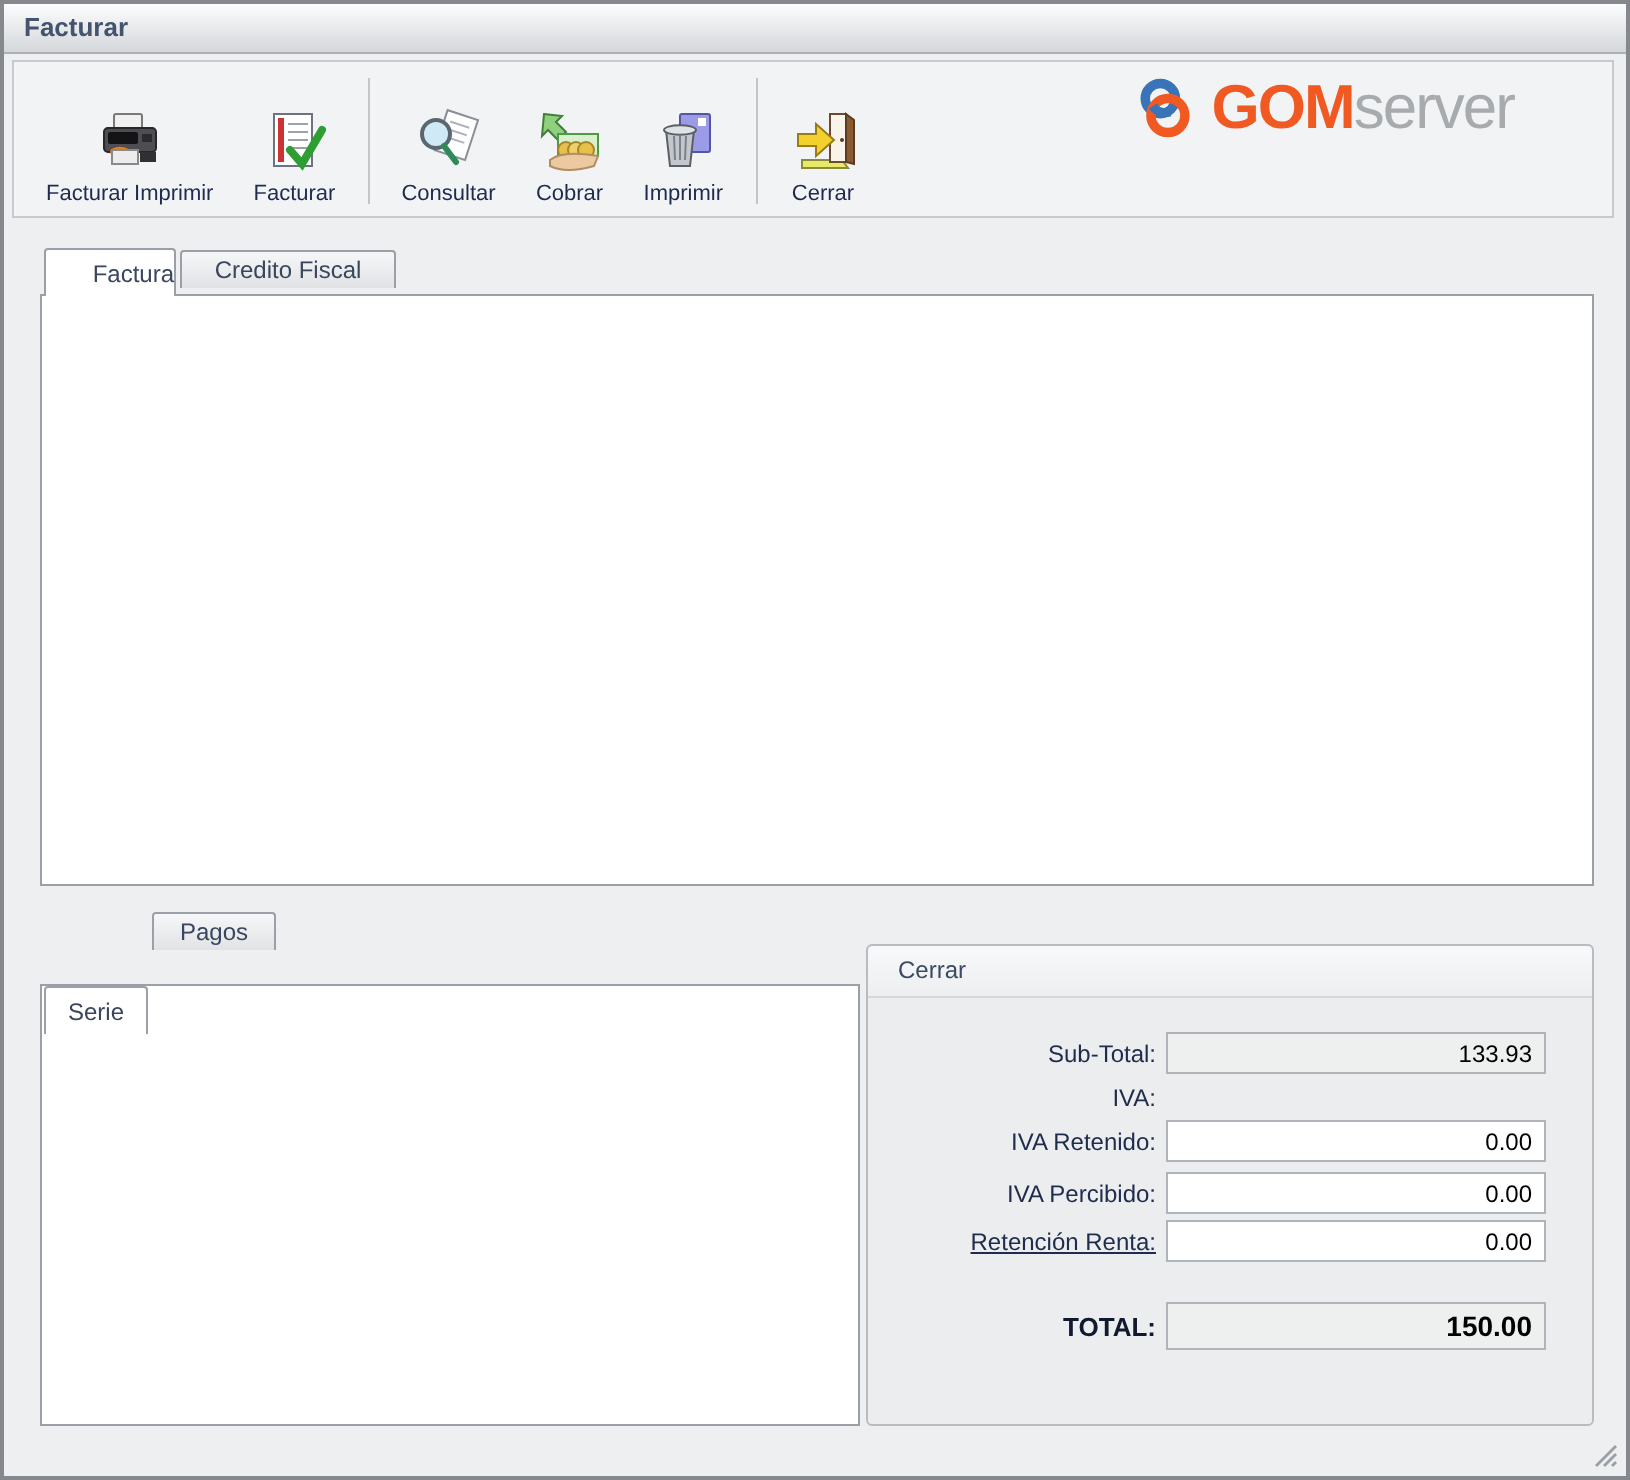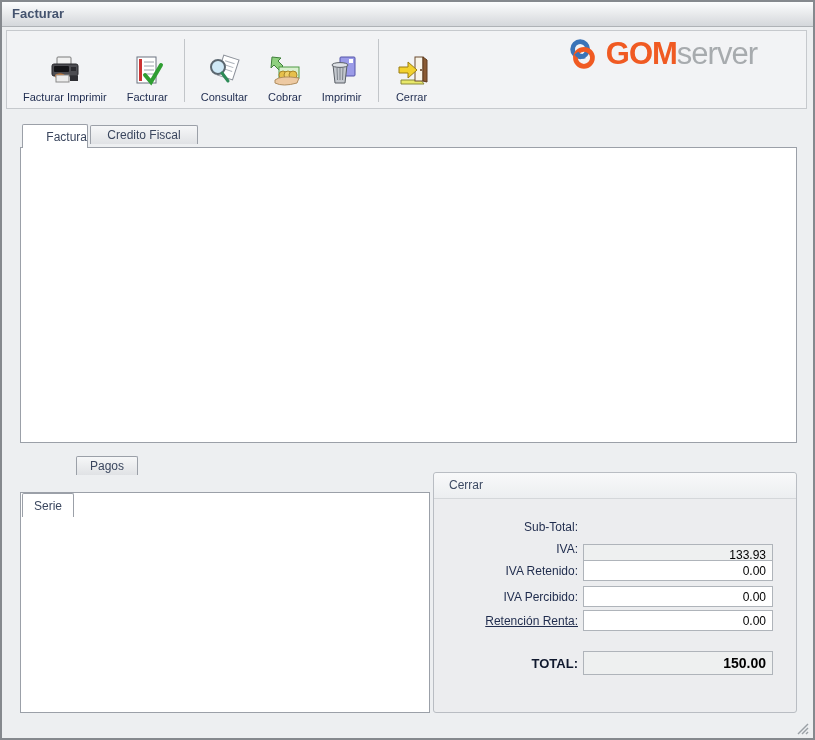--- a/index.html
+++ b/index.html
@@ -49,21 +49,21 @@
   .sbtn .tri-dn{width:0;height:0;border-left:4px solid transparent;border-right:4px solid transparent;border-top:5px solid #9b9fa4;}
   
   .groupbox{position:absolute;left:433px;top:472px;width:364px;height:241px;box-sizing:border-box;
     border:1px solid #b9bdc3;border-radius:3px;background:#ecedef;}
   .grouphdr{position:absolute;left:0;right:0;top:0;height:25px;background:linear-gradient(#f8f9fa,#eceef0);
     border-bottom:1px solid #d4d7da;border-radius:3px 3px 0 0;}
   .grouptitle{position:absolute;left:16px;top:5px;font-size:12px;color:#3d4a63;}
   .tlbl{position:absolute;left:438px;width:140px;text-align:right;font-size:12px;color:#1f2c4d;white-space:nowrap;}
   .tfld{position:absolute;left:583px;width:190px;height:21px;box-sizing:border-box;border:1px solid #afb4ba;
     background:#fff;font-family:inherit;font-size:12px;color:#000;text-align:right;padding:0 6px;outline:none;}
-  .tfld.disabled{background:#eef0f0;margin-top:28px;}
+  .tfld.disabled{background:#eef0f0;}
   .totallbl{position:absolute;left:438px;width:140px;text-align:right;font-size:13px;font-weight:bold;color:#10192e;}
   .totalfld{position:absolute;left:583px;width:190px;height:24px;box-sizing:border-box;border:1px solid #afb4ba;
     background:#eef0f0;font-size:14px;font-weight:bold;color:#000;text-align:right;padding:2px 6px;}
   .grip{position:absolute;right:6px;bottom:6px;width:13px;height:13px;}
   .searchbtn{width:18px;height:17px;display:flex;align-items:center;justify-content:center;cursor:pointer;flex:0 0 auto;}
 </style>
 </head>
 <body>
 
 <div class="window">

